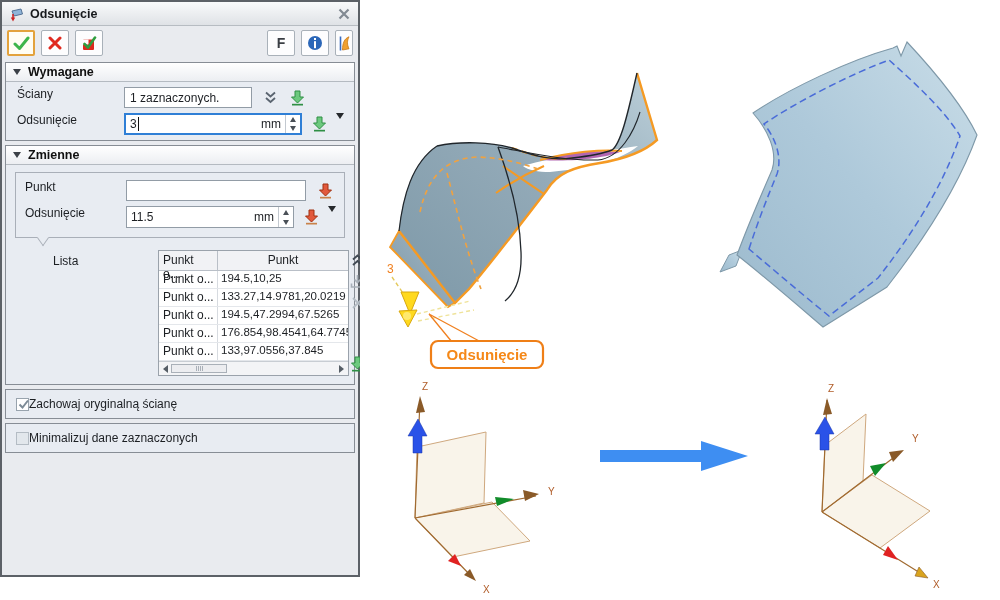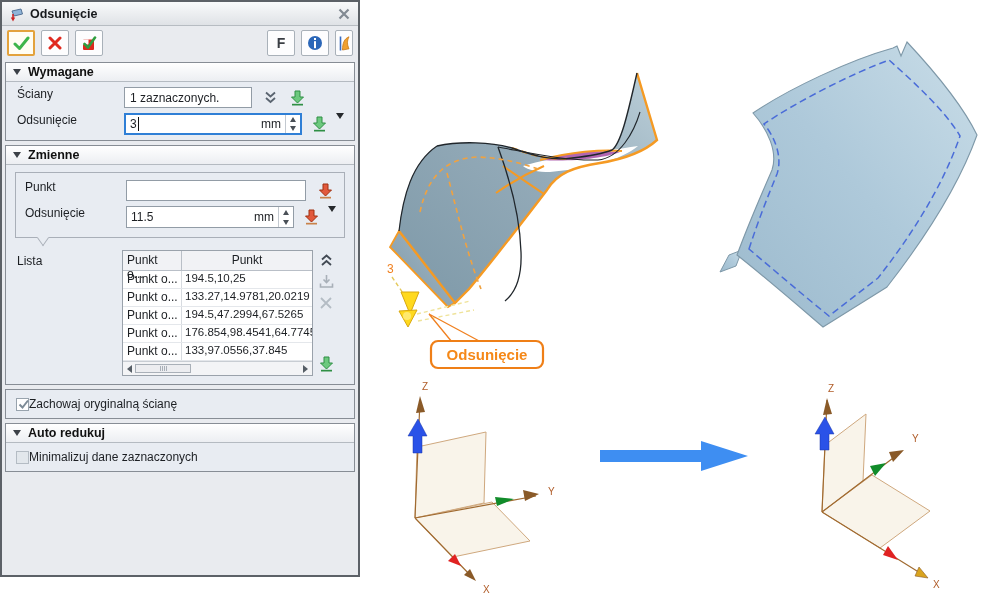--- a/index.html
+++ b/index.html
@@ -44,21 +44,21 @@
   .arr-dn { width:0; height:0; border-left:3.5px solid transparent; border-right:3.5px solid transparent; border-top:5px solid #4a5057; }
   .ddtri { width:0; height:0; border-left:4.5px solid transparent; border-right:4.5px solid transparent; border-top:6px solid #26292d; margin-left:3px; }
   .ico { flex:none; display:flex; align-items:center; justify-content:center; }
 
   .group { position:relative; margin:7px 9px 12px 9px; border:1px solid #a9afb8; padding:2px 0 4px 0; background:#e8ecf2; }
   .group .frow { margin-left:9px; }
   .notch { position:absolute; left:22px; bottom:-6px; width:10px; height:10px; background:#e8ecf2;
     border-right:1px solid #a9afb8; border-bottom:1px solid #a9afb8; transform:rotate(45deg) skew(10deg,10deg); }
 
   .listarow { display:flex; margin:2px 8px 8px 11px; }
-  .listlabel { width:105px; flex:none; padding-top:4px; }
+  .listlabel { width:105px; flex:none; padding-top:4px;margin-left:36px; }
   .ptable { width:191px; border:1px solid #9aa2ab; background:#fff; display:flex; flex-direction:column;justify-content:flex-end; }
   .thead { display:flex; height:20px; background:#f1f2f5; border-bottom:1px solid #b9bfc7; font-size:12px; }
   .thc1 { width:59px; border-right:1px solid #b9bfc7; padding:2px 4px; }
   .thc2 { flex:1; text-align:center; padding:2px 4px; }
   .trow { display:flex; height:18px; border-bottom:1px solid #e4e7eb; }
   .tc1 { width:59px; border-right:1px solid #d7dbe0; padding:1px 4px; overflow:hidden; white-space:nowrap; }
   .tc2 { flex:1; padding:1px 3px; overflow:hidden; white-space:nowrap; font-size:11.5px; }
   .tfill { flex:1; background:#fff; }
   .hscroll { height:14px; border-top:1px solid #c8cdd3; background:#f3f4f6; display:flex; align-items:center; padding:0 1px; }
   .sb-left { width:0; height:0; border-top:4px solid transparent; border-bottom:4px solid transparent; border-right:5px solid #565e66; margin:0 3px; }
@@ -302,24 +302,20 @@
       <span class="cb checked">
         <svg width="13" height="13" viewBox="0 0 13 13">
             <path d="M2.5 6.5 L5.5 9.5 L11 2.5" fill="none" stroke="#7d8b97" stroke-width="2"></path>
           </svg>
       </span>
       <span>Zachowaj oryginalną ścianę</span>
     </div>
   </div>
 
   <div class="section">
-    <div class="sec-h">
-      <span class="tri-down"></span>
-      <span>Auto redukuj</span>
-    </div>
     <div class="cbrow">
       <span class="cb off">
         
       </span>
       <span>Minimalizuj dane zaznaczonych</span>
     </div>
   </div>
 </div>
 
 <div class="viewport">

